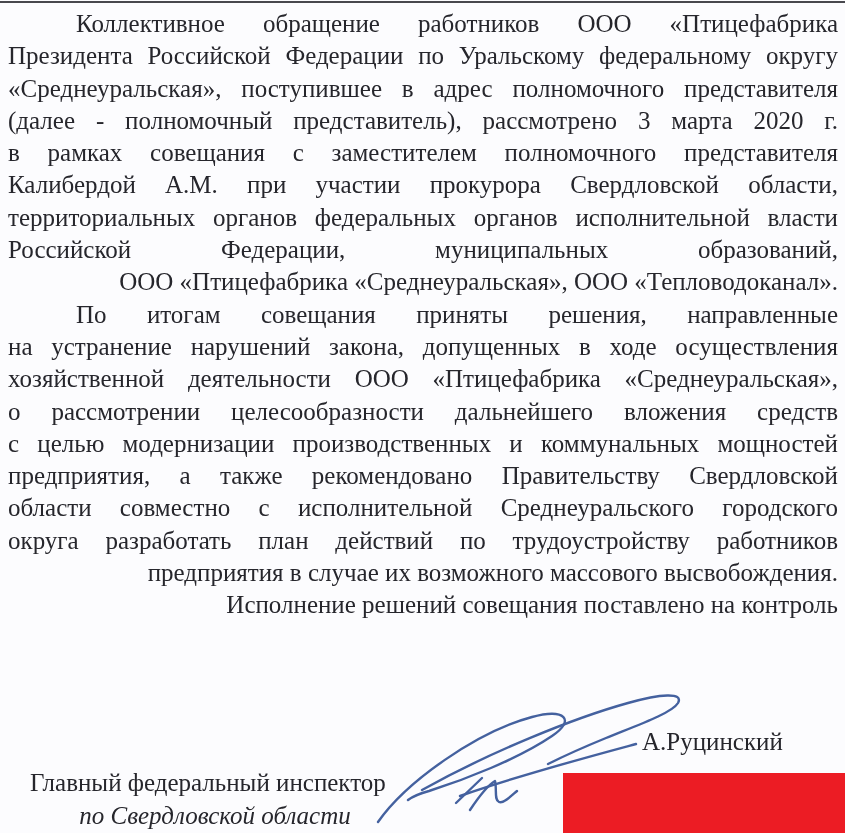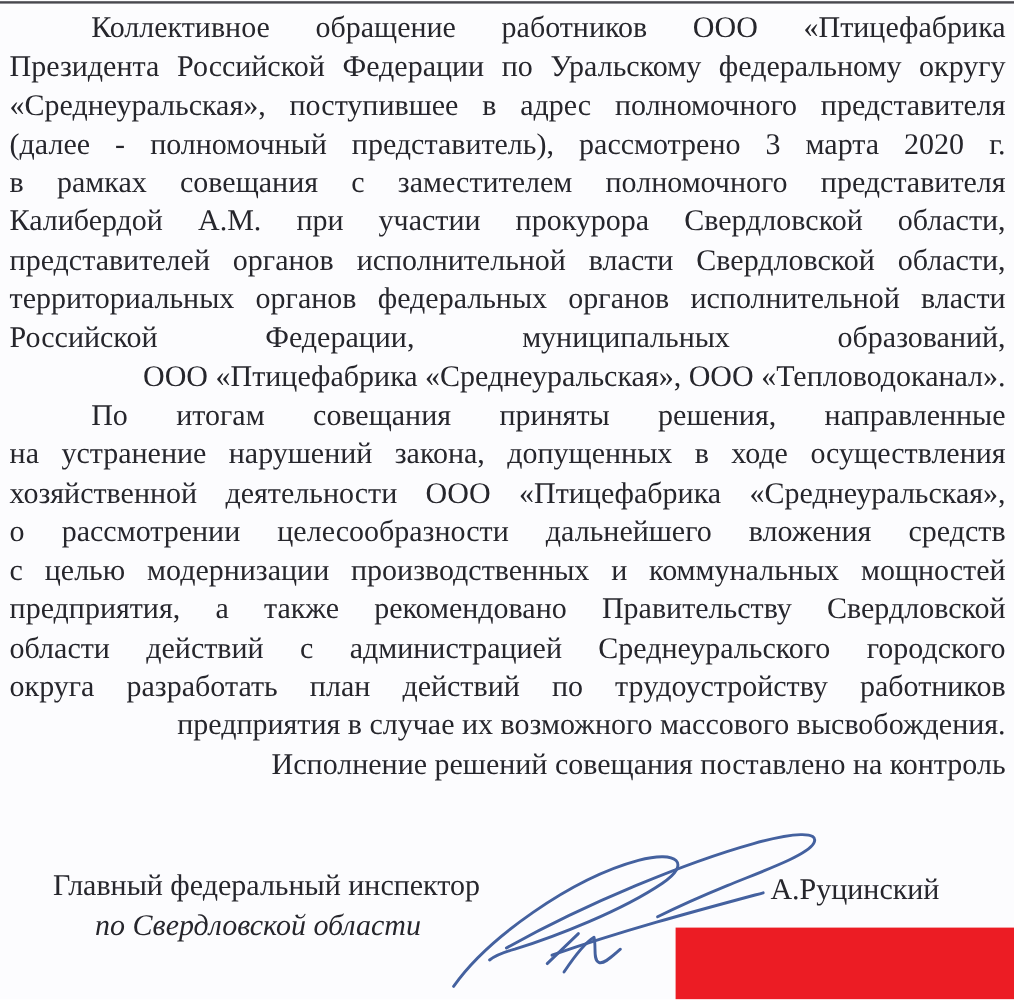--- a/index.html
+++ b/index.html
@@ -91,38 +91,37 @@
 
   <div class="scan-edge"></div>
 
   <div class="doc-body">
       <div class="line j ind">Коллективное обращение работников ООО «Птицефабрика</div>
       <div class="line j">Президента Российской Федерации по Уральскому федеральному округу</div>
       <div class="line j">«Среднеуральская», поступившее в адрес полномочного представителя</div>
       <div class="line j">(далее - полномочный представитель), рассмотрено 3 марта 2020 г.</div>
       <div class="line j">в рамках совещания с заместителем полномочного представителя</div>
       <div class="line j">Калибердой А.М. при участии прокурора Свердловской области,</div>
-      <div class="line j">представителей органов исполнительной власти Свердловской области,</div>
       <div class="line j">территориальных органов федеральных органов исполнительной власти</div>
       <div class="line j">Российской Федерации, муниципальных образований,</div>
       <div class="line">ООО «Птицефабрика «Среднеуральская», ООО «Тепловодоканал».</div>
       <div class="line j ind">По итогам совещания приняты решения, направленные</div>
       <div class="line j">на устранение нарушений закона, допущенных в ходе осуществления</div>
       <div class="line j">хозяйственной деятельности ООО «Птицефабрика «Среднеуральская»,</div>
       <div class="line j">о рассмотрении целесообразности дальнейшего вложения средств</div>
       <div class="line j">с целью модернизации производственных и коммунальных мощностей</div>
       <div class="line j">предприятия, а также рекомендовано Правительству Свердловской</div>
-      <div class="line j">области действий с администрацией Среднеуральского городского</div>
+      <div class="line j">области совместно с исполнительной Среднеуральского городского</div>
       <div class="line j">округа разработать план действий по трудоустройству работников</div>
       <div class="line">предприятия в случае их возможного массового высвобождения.</div>
       <div class="line ind">Исполнение решений совещания поставлено на контроль</div>
     </div>
 
   <div class="signoff-title">
-    <div class="line" style="white-space:normal; text-align:right;">Главный федеральный инспектор</div>
+    <div class="line" style="white-space:normal; text-align:left;margin-top:44px;">Главный федеральный инспектор</div>
     <div class="line" style="white-space:normal; text-align:center;font-style:italic;">по Свердловской области</div>
   </div>
 
   <svg class="signature-svg" viewBox="0 0 330 140" xmlns="http://www.w3.org/2000/svg" aria-hidden="true">
     <path d="M6 132 C34 92 104 42 160 27 C193 18 204 30 180 46 C146 69 92 90 57 101 C46 104 40 107 36 110"></path>
     <path d="M50 100 C118 62 202 28 256 13 C288 4 312 2 306 13 C300 23 266 35 234 48 C212 57 192 66 176 74"></path>
     <path d="M88 106 C148 85 212 68 264 54"></path>
     <path d="M98 120 C110 102 118 94 123 91 C125 99 122 110 127 112 C131 114 138 107 145 101"></path>
     <path d="M84 113 L110 88"></path>
   </svg>

